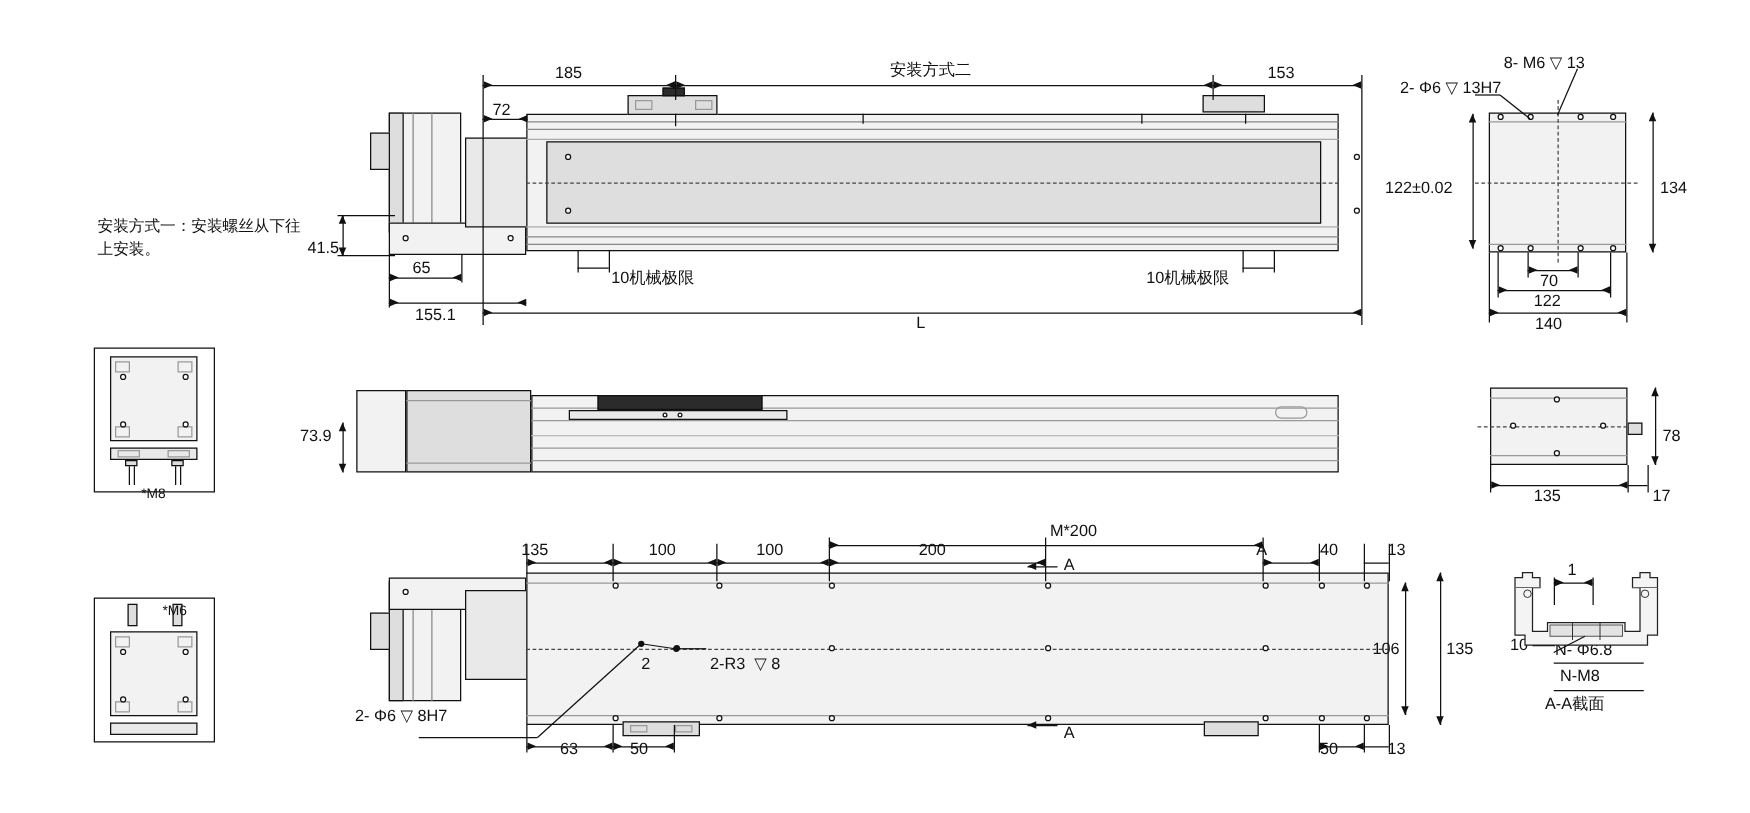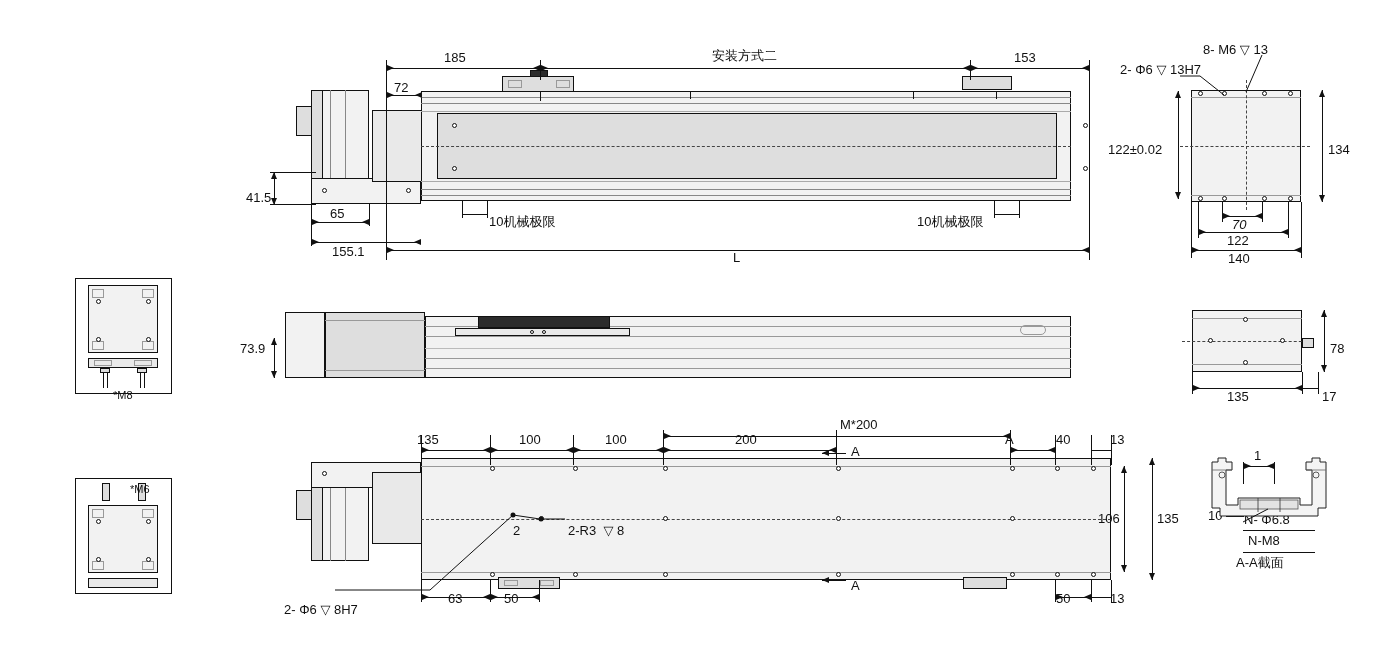--- a/index.html
+++ b/index.html
@@ -93,20 +93,21 @@
     width: 1400px;
     height: 650px;
     pointer-events: none;
   }
 </style>
 </head>
 <body>
 
 <div id="sheet">
 
+  <div class="lbl note" style="left:78px; top:172px;">安装方式一：安装螺丝从下往上安装。</div>
 
   <div class="box" style="left:75px; top:278px; width:97px; height:116px;"></div>
   <div class="box fillgrey3" style="left:88px; top:285px; width:70px; height:68px;"></div>
   <div class="boxg" style="left:92px; top:289px; width:12px; height:9px;"></div>
   <div class="boxg" style="left:142px; top:289px; width:12px; height:9px;"></div>
   <div class="boxg" style="left:92px; top:341px; width:12px; height:9px;"></div>
   <div class="boxg" style="left:142px; top:341px; width:12px; height:9px;"></div>
   <div class="dot" style="left:96px; top:299px;"></div>
   <div class="dot" style="left:146px; top:299px;"></div>
   <div class="dot" style="left:96px; top:337px;"></div>
@@ -363,21 +364,21 @@
   <div class="arrowR" style="left:491px; top:594px;"></div>
   <div class="arrowL" style="left:532px; top:594px;"></div>
   <div class="lbl" style="left:504px; top:591px;">50</div>
   <div class="ln h" style="left:1055px; top:597px; width:36px;"></div>
   <div class="arrowR" style="left:1056px; top:594px;"></div>
   <div class="arrowL" style="left:1084px; top:594px;"></div>
   <div class="lbl" style="left:1056px; top:591px;">50</div>
   <div class="ln h" style="left:1091px; top:597px; width:20px;"></div>
   <div class="lbl" style="left:1110px; top:591px;">13</div>
 
-  <div class="lbl" style="left:284px; top:602px;text-align:center;">2- Φ6 ▽ 8H7</div>
+  <div class="lbl" style="left:284px; top:565px;text-align:center;">2- Φ6 ▽ 8H7</div>
   <div class="lbl" style="left:568px; top:523px;">2-R3  ▽ 8</div>
   <div class="lbl" style="left:513px; top:523px;">2</div>
 
   <div class="box fillgrey3" style="left:1191px; top:90px; width:110px; height:112px;"></div>
   <div class="ln h" style="left:1191px; top:97px; width:110px; background:#999;"></div>
   <div class="ln h" style="left:1191px; top:195px; width:110px; background:#999;"></div>
   <div class="dot" style="left:1198px; top:91px;"></div>
   <div class="dot" style="left:1222px; top:91px;"></div>
   <div class="dot" style="left:1262px; top:91px;"></div>
   <div class="dot" style="left:1288px; top:91px;"></div>
@@ -399,21 +400,21 @@
   <div class="ln v" style="left:1322px; top:90px; height:112px;"></div>
   <div class="arrowU" style="left:1319px; top:90px;"></div>
   <div class="arrowD" style="left:1319px; top:195px;"></div>
   <div class="lbl" style="left:1328px; top:142px;">134</div>
 
   <div class="ln v" style="left:1222px; top:202px; height:20px;"></div>
   <div class="ln v" style="left:1262px; top:202px; height:20px;"></div>
   <div class="ln h" style="left:1222px; top:216px; width:40px;"></div>
   <div class="arrowR" style="left:1223px; top:213px;"></div>
   <div class="arrowL" style="left:1255px; top:213px;"></div>
-  <div class="lbl" style="left:1232px; top:217px;font-style:italic;">70</div>
+  <div class="lbl" style="left:1232px; top:217px;">70</div>
 
   <div class="ln v" style="left:1198px; top:202px; height:36px;"></div>
   <div class="ln v" style="left:1288px; top:202px; height:36px;"></div>
   <div class="ln h" style="left:1198px; top:232px; width:90px;"></div>
   <div class="arrowR" style="left:1199px; top:229px;"></div>
   <div class="arrowL" style="left:1281px; top:229px;"></div>
   <div class="lbl" style="left:1227px; top:233px;">122</div>
 
   <div class="ln v" style="left:1191px; top:202px; height:56px;"></div>
   <div class="ln v" style="left:1301px; top:202px; height:56px;"></div>

